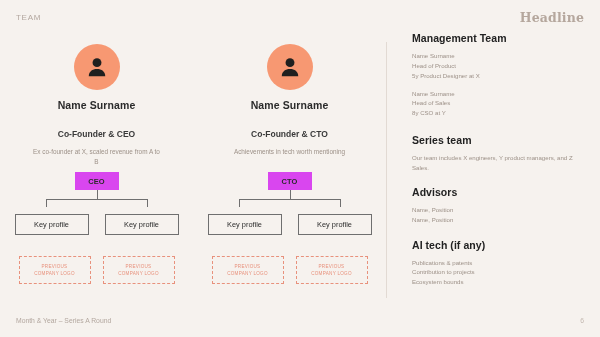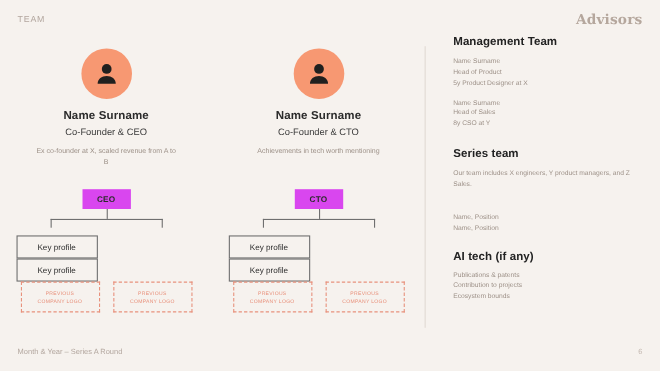--- a/index.html
+++ b/index.html
@@ -74,23 +74,23 @@
   }
   .avatar svg { display: block; }
   .p-name {
     margin-top: 9px;
     font-size: 10.5px;
     font-weight: 700;
     color: #2b2b2b;
     letter-spacing: 0.01em;
   }
   .p-role {
-    margin-top: 4px;
+    margin-top: 18px;
     font-size: 8.5px;
-    font-weight: 400;
+    font-weight: 700;
     color: #3a3a3a;
   }
   .p-desc {
     margin-top: 8px;
     width: 132px;
     text-align: center;
     font-size: 6.4px;
     line-height: 1.55;
     color: #9d9188;
   }
@@ -158,21 +158,20 @@
   .conn-d-l { left: 3px; }
   .conn-d-r { left: 104px; }
   .org-children {
     position: absolute;
     left: 50%;
     top: 42px;
     transform: translateX(-50%);
     width: 164px;
     display: flex;
     justify-content: space-between;
-    flex-direction: column;
   }
   .kp-box {
     width: 72px;
     height: 19px;
     border: 1px solid #6f6f6f;
     background: transparent;
     display: flex;
     align-items: center;
     justify-content: center;
     font-size: 7.4px;
@@ -247,21 +246,21 @@
     font-size: 6.8px;
     color: #c3b8b0;
   }
 </style>
 </head>
 <body>
 
 <div class="slide">
 
   <div class="kicker">TEAM</div>
-  <div class="headline">Advisors</div>
+  <div class="headline">Headline</div>
 
   <div class="divider"></div>
 
   <div class="founders">
 
     <div class="founder">
       <div class="avatar">
         <span>
           <svg width="26" height="26" viewBox="0 0 24 24" aria-hidden="true">
             <circle cx="12" cy="8" r="4.1" fill="#20201f"></circle>
@@ -373,20 +372,21 @@
       <div class="sec-body">
         <div class="blk">
           <div>Our team includes X engineers, Y product managers, and Z Sales.</div>
         </div>
       </div>
     </div>
 
     <div class="sec-gap-2"></div>
 
     <div>
+      <div class="sec-title">Advisors</div>
       <div class="sec-body">
         <div class="blk">
           <div>Name, Position</div>
           <div>Name, Position</div>
         </div>
       </div>
     </div>
 
     <div class="sec-gap-3"></div>
 

